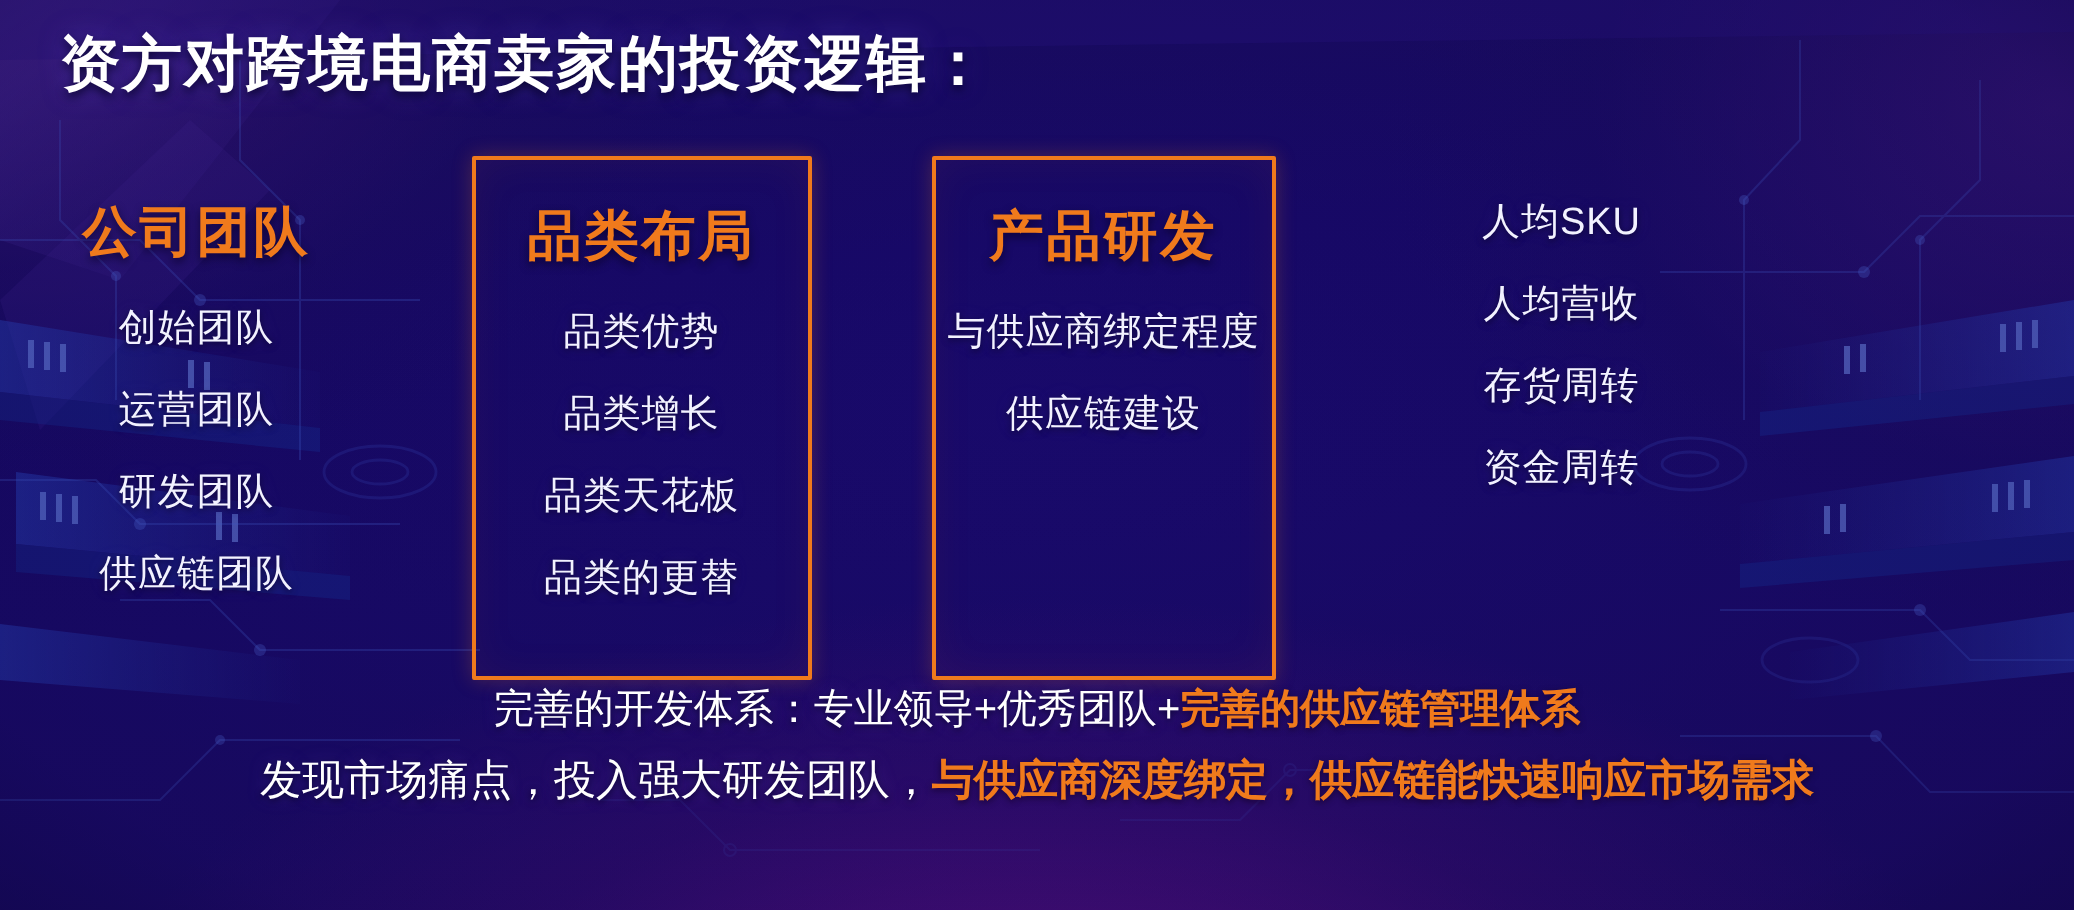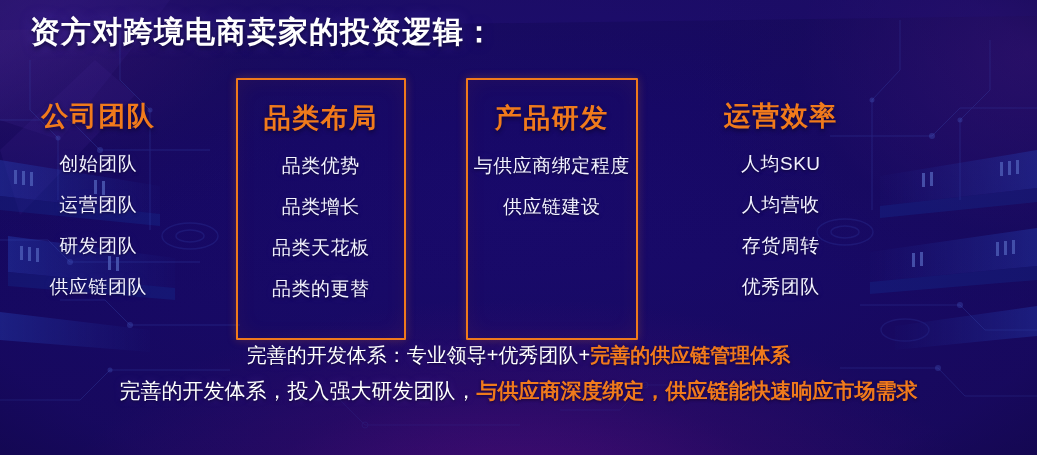--- a/index.html
+++ b/index.html
@@ -247,27 +247,26 @@
       <div class="col-item">品类的更替</div>
     </div>
 
     <div class="col boxed">
       <div class="col-head">产品研发</div>
       <div class="col-item">与供应商绑定程度</div>
       <div class="col-item">供应链建设</div>
     </div>
 
     <div class="col">
-      <div class="col-head">运营效率</div>
       <div class="col-item">人均SKU</div>
       <div class="col-item">人均营收</div>
       <div class="col-item">存货周转</div>
-      <div class="col-item">优秀团队</div>
+      <div class="col-item">资金周转</div>
     </div>
 
   </div>
 
   <div class="footer">
     <div class="fline fline-1"><span class="ftxt-white">完善的开发体系：专业领导+优秀团队+</span><span class="ftxt-orange">完善的供应链管理体系</span></div>
-    <div class="fline fline-2"><span class="ftxt-white">完善的开发体系，投入强大研发团队，</span><span class="ftxt-orange">与供应商深度绑定，供应链能快速响应市场需求</span></div>
+    <div class="fline fline-2"><span class="ftxt-white">发现市场痛点，投入强大研发团队，</span><span class="ftxt-orange">与供应商深度绑定，供应链能快速响应市场需求</span></div>
   </div>
 
 </div>
 
 </body></html>

